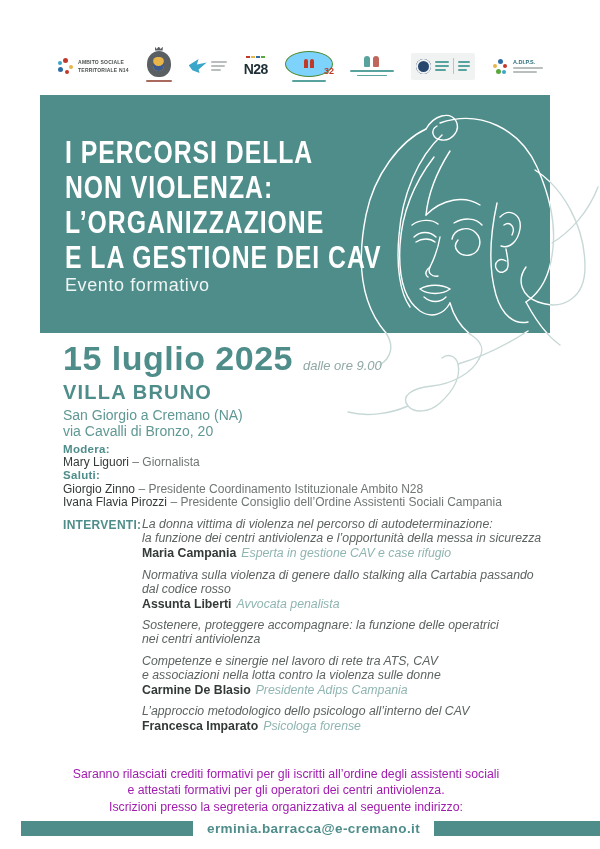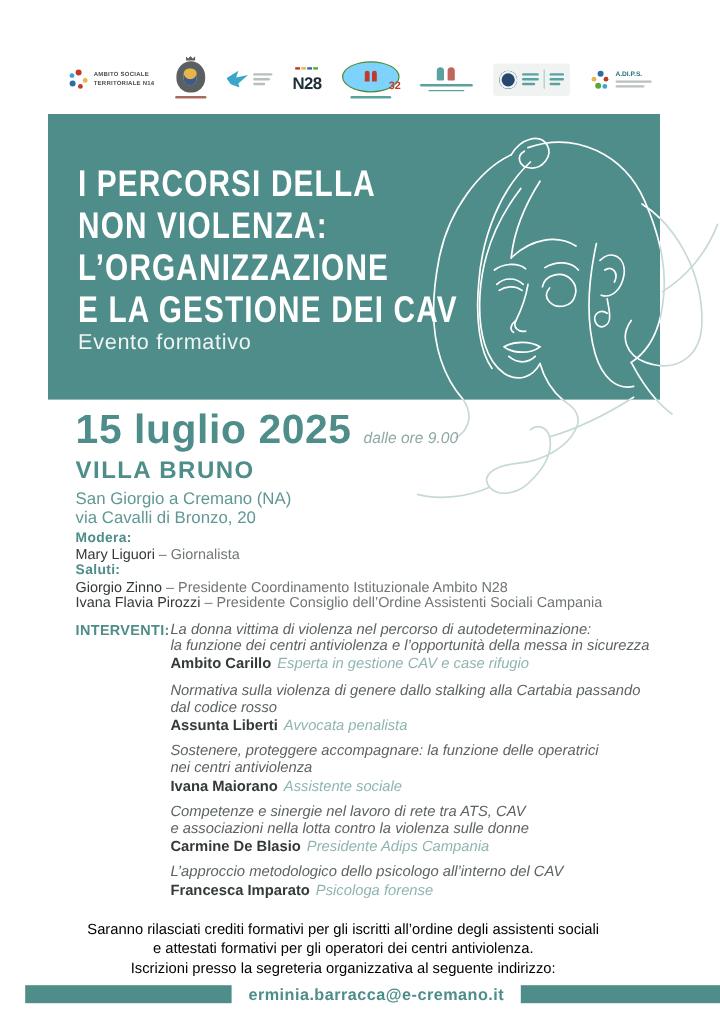--- a/index.html
+++ b/index.html
@@ -62,21 +62,21 @@
   
   .interventi-label{position:absolute;left:63px;top:518px;}
   .interventi{position:absolute;left:142px;top:517px;width:420px;}
   .entry{margin-bottom:7px;}
   .topic{font-size:12.3px;font-style:italic;color:#5c6361;line-height:14.2px;white-space:pre-line;}
   .speaker{font-size:12.3px;line-height:14.2px;margin-top:1px;}
   .sname{font-weight:bold;color:#343a39;}
   .srole{font-style:italic;color:#8fb5b1;margin-left:5px;}
   
   .footnote{position:absolute;left:0;top:766px;width:572px;text-align:center;
-    font-size:12.3px;color:#000000;line-height:16.4px;white-space:pre-line;}
+    font-size:12.3px;color:#a21caf;line-height:16.4px;white-space:pre-line;}
   .emailrow{position:absolute;left:0;top:820px;width:600px;height:16px;
     display:flex;align-items:center;padding-left:21px;}
   .ebar-l{width:172px;height:15px;background:#4e8d8a;}
   .ebar-r{flex:1;height:15px;background:#4e8d8a;}
   .email{padding:0 14px;font-size:13.5px;font-weight:bold;color:#4e8d8a;
     letter-spacing:.4px;white-space:nowrap;}
 </style>
 </head>
 <body>
 
@@ -244,31 +244,30 @@
   <div>
     <span class="pname">Ivana Flavia Pirozzi</span><span class="prole"> – Presidente Consiglio dell’Ordine Assistenti Sociali Campania</span>
   </div>
 </div>
 
 <div class="interventi-label lbl" style="font-size:12px;">INTERVENTI:</div>
 <div class="interventi">
   <div class="entry">
     <div class="topic">La donna vittima di violenza nel percorso di autodeterminazione:
 la funzione dei centri antiviolenza e l’opportunità della messa in sicurezza</div>
-    <div class="speaker"><span class="sname">Ambito Carillo</span><span class="srole">Esperta in gestione CAV e case rifugio</span></div>
+    <div class="speaker"><span class="sname">Maria Campania</span><span class="srole">Esperta in gestione CAV e case rifugio</span></div>
   </div>
   <div class="entry">
     <div class="topic">Normativa sulla violenza di genere dallo stalking alla Cartabia passando
 dal codice rosso</div>
     <div class="speaker"><span class="sname">Assunta Liberti</span><span class="srole">Avvocata penalista</span></div>
   </div>
   <div class="entry">
     <div class="topic">Sostenere, proteggere accompagnare: la funzione delle operatrici
 nei centri antiviolenza</div>
-    <div class="speaker"><span class="sname">Ivana Maiorano</span><span class="srole">Assistente sociale</span></div>
   </div>
   <div class="entry">
     <div class="topic">Competenze e sinergie nel lavoro di rete tra ATS, CAV
 e associazioni  nella lotta contro la violenza sulle donne</div>
     <div class="speaker"><span class="sname">Carmine De Blasio</span><span class="srole">Presidente Adips Campania</span></div>
   </div>
   <div class="entry">
     <div class="topic">L’approccio metodologico dello psicologo all’interno del CAV</div>
     <div class="speaker"><span class="sname">Francesca Imparato</span><span class="srole">Psicologa forense</span></div>
   </div>

